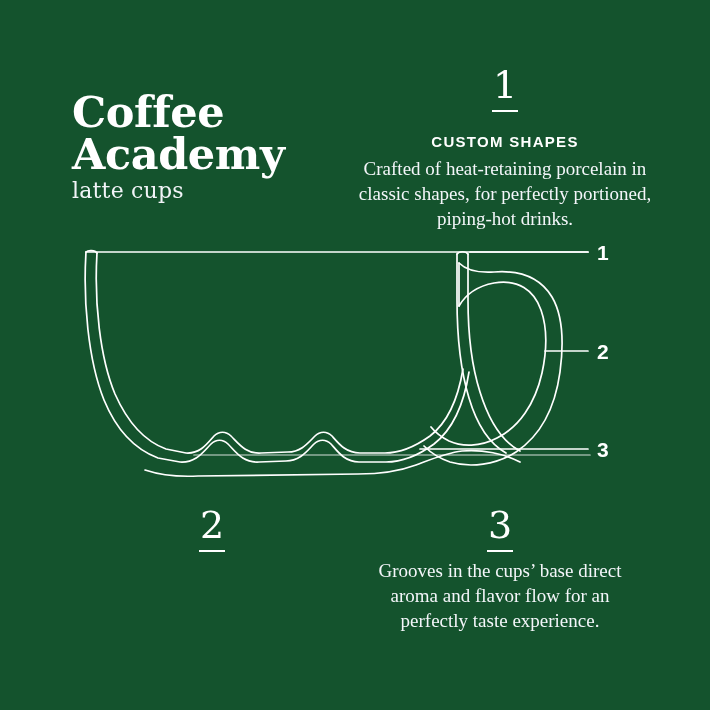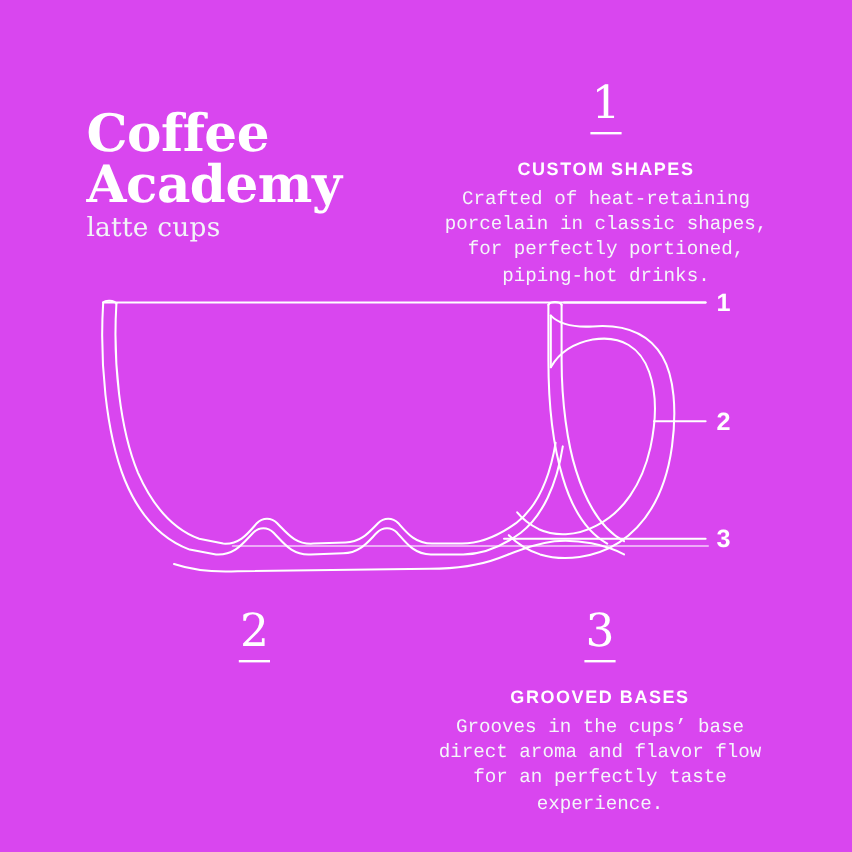--- a/index.html
+++ b/index.html
@@ -13,21 +13,21 @@
     overflow: hidden;
     background: #1e3461;
     font-family: "Liberation Sans", sans-serif;
     -webkit-font-smoothing: antialiased;
   }
 
   #infographic {
     position: relative;
     width: 710px;
     height: 710px;
-    background: #d946ef;
+    background: #14532d;
     color: #ffffff;
   }
 
   
   .brand-block {
     position: absolute;
     left: 72px;
     top: 92px;
     width: 270px;
   }
@@ -79,23 +79,23 @@
     font-family: "Liberation Sans", sans-serif;
     font-weight: 700;
     font-size: 15px;
     letter-spacing: 1.3px;
     color: #ffffff;
     white-space: nowrap;
   }
   .feature-body {
     display: block;
     margin-top: 6px;
-    font-family: Liberation Mono, monospace;
+    font-family: Liberation Serif, serif;
     font-weight: 400;
-    font-size: 16px;
+    font-size: 19px;
     line-height: 1.34;
     color: #f4f6fa;
   }
 
   #feature-1 { left: 352px; top: 66px;  width: 306px; }
   #feature-2 { left: 78px;  top: 506px; width: 268px; }
   #feature-3 { left: 360px; top: 506px; width: 280px; }
 
   
   #cup-illustration {
@@ -237,17 +237,16 @@
   </div>
 
   <div class="feature" id="feature-2">
     <span class="feature-numeral">2</span>
     <span class="numeral-rule"></span>
   </div>
 
   <div class="feature" id="feature-3">
     <span class="feature-numeral">3</span>
     <span class="numeral-rule"></span>
-    <span class="feature-title">GROOVED BASES</span>
     <span class="feature-body">Grooves in the cups’ base direct aroma and flavor flow for an perfectly taste experience.</span>
   </div>
 
 </div>
 
 </body></html>

